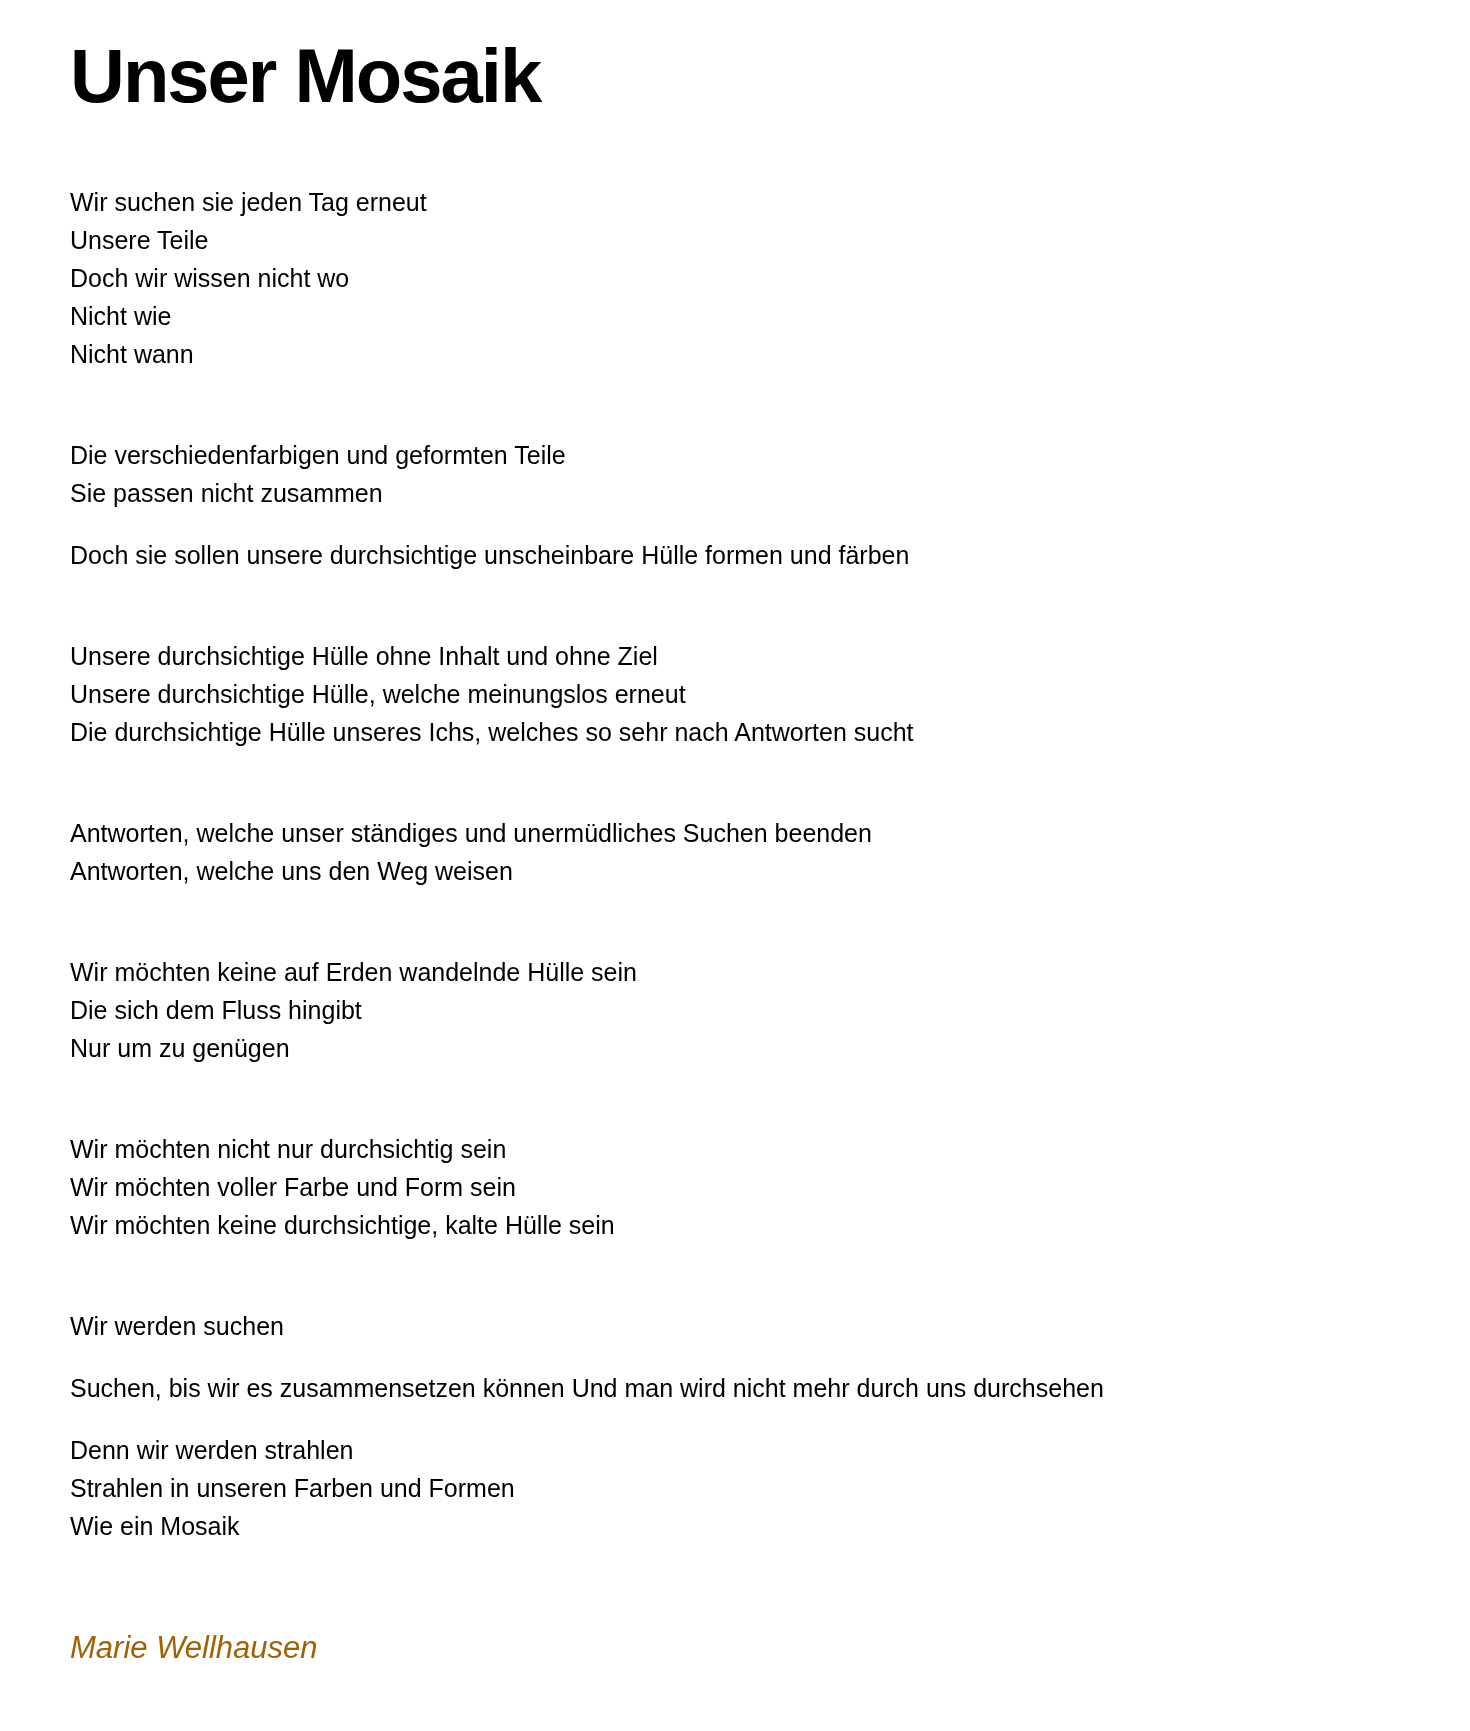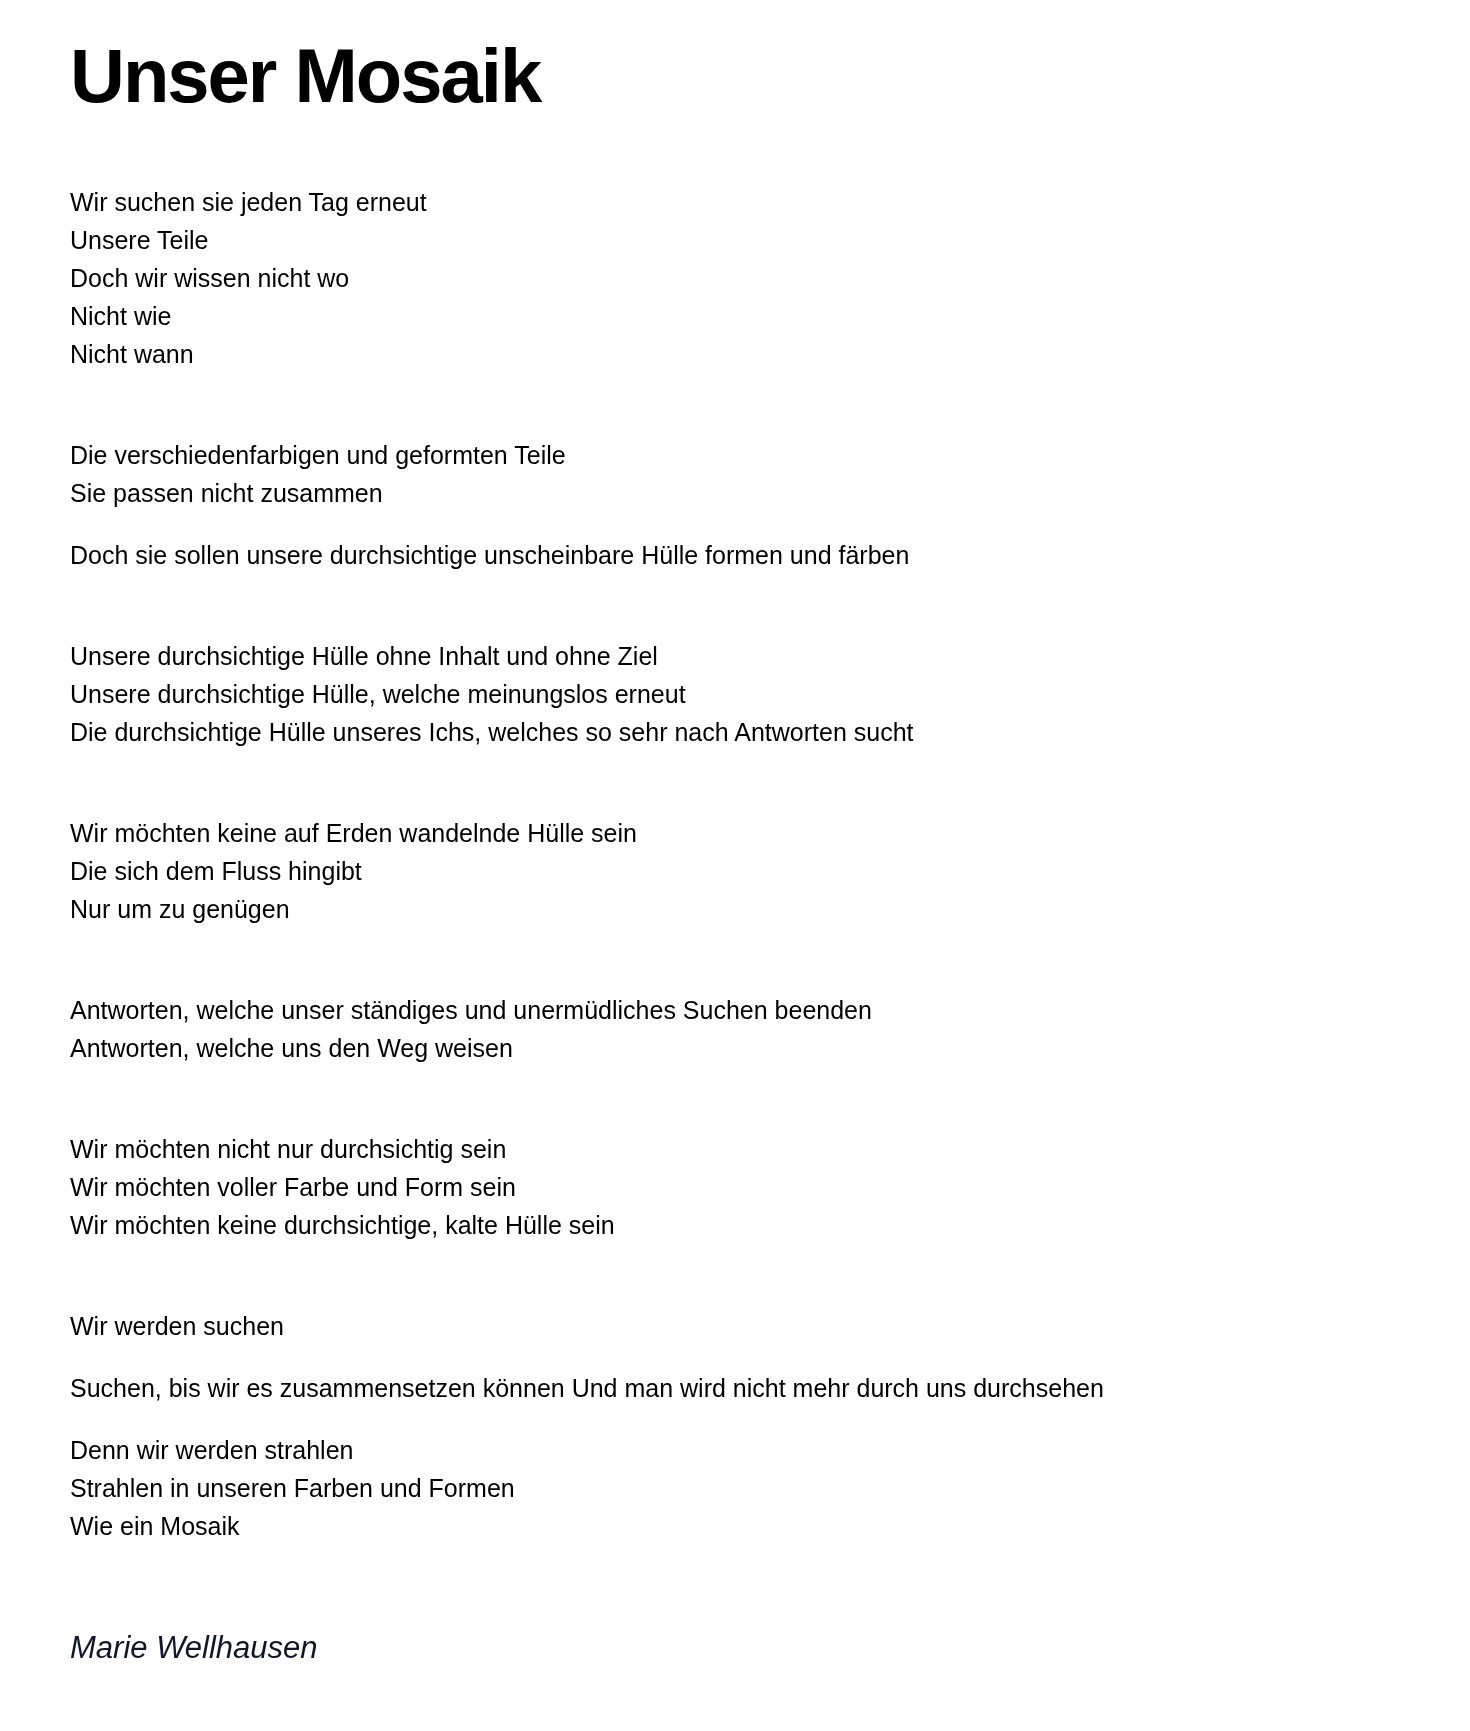--- a/index.html
+++ b/index.html
@@ -38,21 +38,21 @@
     font-size: 25px;
     line-height: 38px;
     white-space: pre-wrap;
     color: #000000;
   }
   .author {
     margin: 84px 0 0 0;
     font-size: 31px;
     line-height: 38px;
     font-style: italic;
-    color: #0f172a;
+    color: #a16207;
   }
 </style>
 </head>
 <body>
 
 <div class="page">
 
   <h1 class="title">Unser Mosaik</h1>
 
   <div class="stanza first">
@@ -72,28 +72,28 @@
     <div class="line">Doch sie sollen unsere durchsichtige unscheinbare Hülle formen und färben</div>
   </div>
 
   <div class="stanza">
     <div class="line">Unsere durchsichtige Hülle ohne Inhalt und ohne Ziel</div>
     <div class="line">Unsere durchsichtige Hülle, welche meinungslos erneut</div>
     <div class="line">Die durchsichtige Hülle unseres Ichs, welches so sehr nach Antworten sucht</div>
   </div>
 
   <div class="stanza">
+    <div class="line">Antworten, welche unser ständiges und unermüdliches Suchen beenden</div>
+    <div class="line">Antworten, welche uns den Weg weisen</div>
+  </div>
+
+  <div class="stanza">
     <div class="line">Wir möchten keine auf Erden wandelnde Hülle sein</div>
     <div class="line">Die sich dem Fluss hingibt</div>
     <div class="line">Nur um zu genügen</div>
-  </div>
-
-  <div class="stanza">
-    <div class="line">Antworten, welche unser ständiges und unermüdliches Suchen beenden</div>
-    <div class="line">Antworten, welche uns den Weg weisen</div>
   </div>
 
   <div class="stanza">
     <div class="line">Wir möchten nicht nur durchsichtig sein</div>
     <div class="line">Wir möchten voller Farbe und Form sein</div>
     <div class="line">Wir möchten keine durchsichtige, kalte Hülle sein</div>
   </div>
 
   <div class="stanza">
     <div class="line">Wir werden suchen</div>

